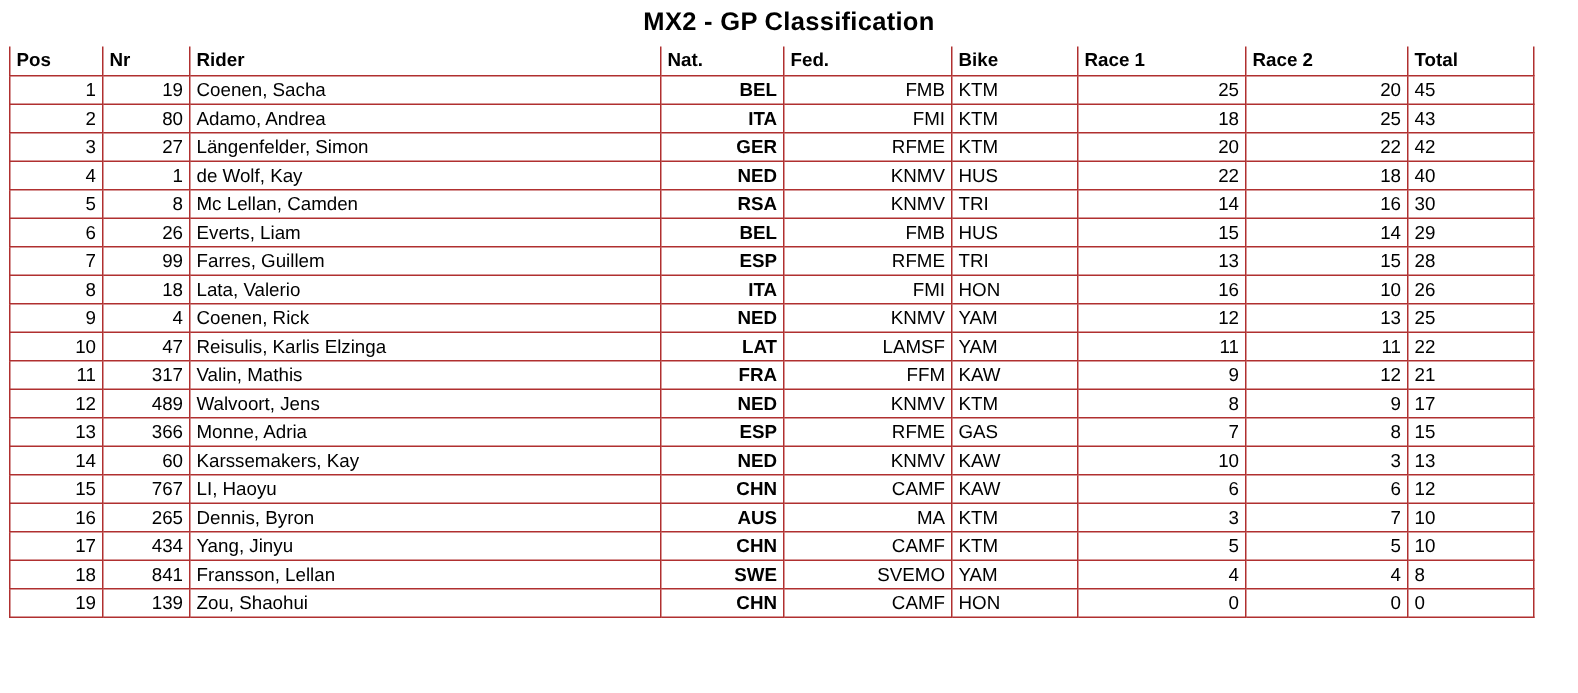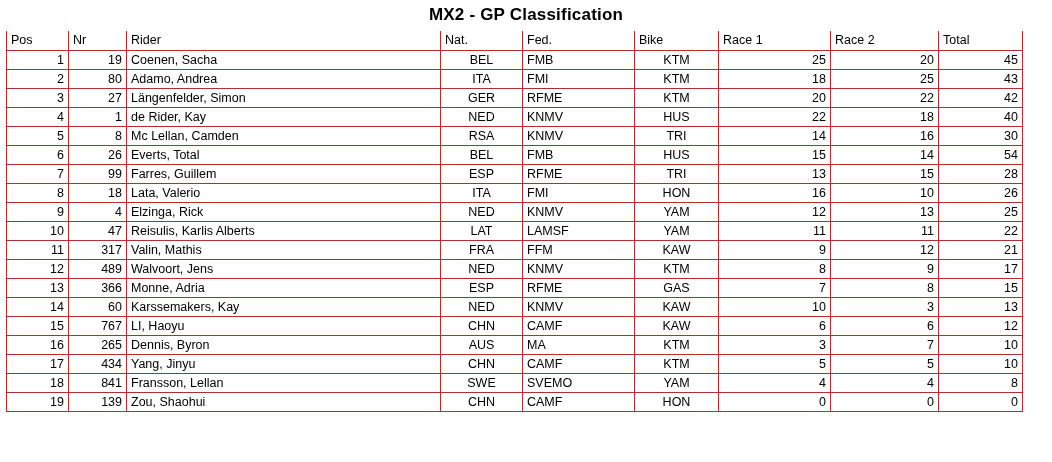--- a/index.html
+++ b/index.html
@@ -43,34 +43,34 @@
     border-bottom: 1px solid #b03030;
     padding: 1px 4px;
     height: 19px;
     box-sizing: border-box;
     overflow: hidden;
     white-space: nowrap;
   }
   table.results thead td {
     border-top: none;
     border-bottom: 1px solid #b03030;
-    font-weight: normal;
+    font-weight: bold;
     text-align: left;
   }
   thead td.c-pos, thead td.c-nr { text-align: left; }
   
   .c-pos   { width: 62px;  text-align: right; }
   .c-nr    { width: 58px;  text-align: right; margin-top: 48px; }
   .c-rider { width: 314px; text-align: left; }
-  .c-nat   { width: 82px;  text-align: center; }
-  .c-fed   { width: 112px; text-align: left; }
-  .c-bike  { width: 84px;  text-align: center; }
+  .c-nat   { width: 82px;  text-align: right; font-weight: bold; }
+  .c-fed   { width: 112px; text-align: right; }
+  .c-bike  { width: 84px;  text-align: left; }
   .c-r1    { width: 112px; text-align: right; }
   .c-r2    { width: 108px; text-align: right; }
-  .c-total { width: 84px;  text-align: right; }
+  .c-total { width: 84px;  }
 
   tbody td { line-height: 16px; }
 </style>
 </head>
 <body>
 
 <div class="page">
   <div class="title">MX2 - GP Classification</div>
 
   <table class="results">
@@ -117,21 +117,21 @@
           <td class="c-nat">GER</td>
           <td class="c-fed">RFME</td>
           <td class="c-bike">KTM</td>
           <td class="c-r1">20</td>
           <td class="c-r2">22</td>
           <td class="c-total">42</td>
         </tr>
         <tr>
           <td class="c-pos">4</td>
           <td class="c-nr">1</td>
-          <td class="c-rider">de Rider, Kay</td>
+          <td class="c-rider">de Wolf, Kay</td>
           <td class="c-nat">NED</td>
           <td class="c-fed">KNMV</td>
           <td class="c-bike">HUS</td>
           <td class="c-r1">22</td>
           <td class="c-r2">18</td>
           <td class="c-total">40</td>
         </tr>
         <tr>
           <td class="c-pos">5</td>
           <td class="c-nr">8</td>
@@ -139,27 +139,27 @@
           <td class="c-nat">RSA</td>
           <td class="c-fed">KNMV</td>
           <td class="c-bike">TRI</td>
           <td class="c-r1">14</td>
           <td class="c-r2">16</td>
           <td class="c-total">30</td>
         </tr>
         <tr>
           <td class="c-pos">6</td>
           <td class="c-nr">26</td>
-          <td class="c-rider">Everts, Total</td>
+          <td class="c-rider">Everts, Liam</td>
           <td class="c-nat">BEL</td>
           <td class="c-fed">FMB</td>
           <td class="c-bike">HUS</td>
           <td class="c-r1">15</td>
           <td class="c-r2">14</td>
-          <td class="c-total">54</td>
+          <td class="c-total">29</td>
         </tr>
         <tr>
           <td class="c-pos">7</td>
           <td class="c-nr">99</td>
           <td class="c-rider">Farres, Guillem</td>
           <td class="c-nat">ESP</td>
           <td class="c-fed">RFME</td>
           <td class="c-bike">TRI</td>
           <td class="c-r1">13</td>
           <td class="c-r2">15</td>
@@ -172,32 +172,32 @@
           <td class="c-nat">ITA</td>
           <td class="c-fed">FMI</td>
           <td class="c-bike">HON</td>
           <td class="c-r1">16</td>
           <td class="c-r2">10</td>
           <td class="c-total">26</td>
         </tr>
         <tr>
           <td class="c-pos">9</td>
           <td class="c-nr">4</td>
-          <td class="c-rider">Elzinga, Rick</td>
+          <td class="c-rider">Coenen, Rick</td>
           <td class="c-nat">NED</td>
           <td class="c-fed">KNMV</td>
           <td class="c-bike">YAM</td>
           <td class="c-r1">12</td>
           <td class="c-r2">13</td>
           <td class="c-total">25</td>
         </tr>
         <tr>
           <td class="c-pos">10</td>
           <td class="c-nr">47</td>
-          <td class="c-rider">Reisulis, Karlis Alberts</td>
+          <td class="c-rider">Reisulis, Karlis Elzinga</td>
           <td class="c-nat">LAT</td>
           <td class="c-fed">LAMSF</td>
           <td class="c-bike">YAM</td>
           <td class="c-r1">11</td>
           <td class="c-r2">11</td>
           <td class="c-total">22</td>
         </tr>
         <tr>
           <td class="c-pos">11</td>
           <td class="c-nr">317</td>

